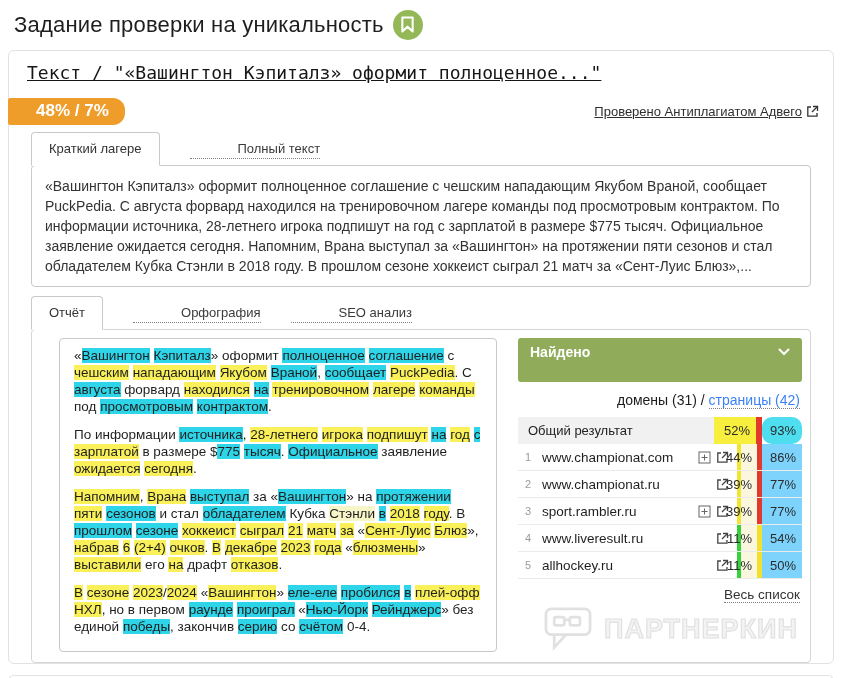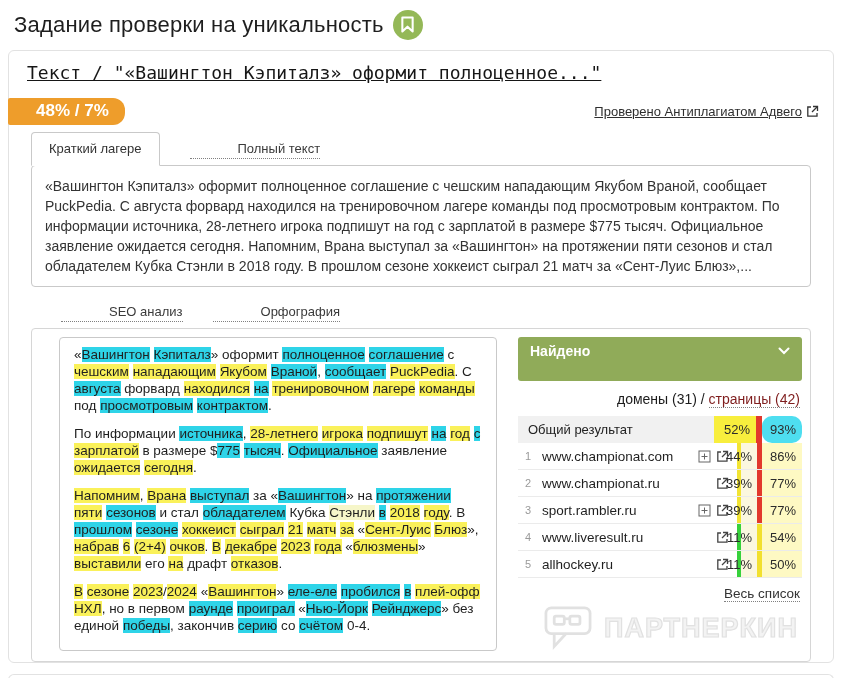--- a/index.html
+++ b/index.html
@@ -44,42 +44,42 @@
   .hl-box p:last-child { margin-bottom: 0; }
   .hl-y { background: #FAF15A; }
   .hl-c { background: #2ED4E8; }
   .hl-pale { background: #F6F6C9; }
 
   .sidebar { flex: 1; min-width: 0; font-size: 13px; position: relative; }
   .sb-header { background: #90AB59; color: #fff; font-weight: bold; font-size: 14px;
     padding: 6px 12px 22px; border-radius: 3px; display: flex; justify-content: space-between;
     align-items: center; cursor: pointer; }
   .sb-links { text-align: right; margin: 10px 2px 9px; font-size: 14px; color: #1c1c1c; }
-  .sb-links .pages { color: #7f1d1d; border-bottom: 1px dotted #808080; cursor: pointer; }
+  .sb-links .pages { color: #3b82f6; border-bottom: 1px dotted #808080; cursor: pointer; }
   .sb-links .domains { cursor: pointer; }
 
   .sb-table { width: 100%; }
   .sb-thead { display: flex; align-items: stretch; height: 27px; font-size: 13px; }
   .th-label { flex: 1; background: #f1f1f1; display: flex; align-items: center; padding: 0 10px; color: #222; }
   .th-v1 { width: 42px; display: flex; align-items: center; justify-content: flex-end; padding-right: 6px; }
   .th-sep { width: 6px; }
   .th-v2 { width: 40px; display: flex; align-items: center; justify-content: flex-end; padding-right: 6px; }
 
   .sb-row { display: flex; align-items: stretch; height: 27px; border-bottom: 1px solid #ebebeb; }
   .row-num { width: 20px; display: flex; align-items: center; justify-content: center;
     color: #9a9a9a; font-size: 11px; }
   .row-domain { flex: 1; display: flex; align-items: center; color: #1f1f1f; font-size: 13.5px;
     text-decoration: none; cursor: pointer; padding-left: 4px; white-space: nowrap; overflow: hidden; }
   .row-icons { display: flex; align-items: center; gap: 5px; padding-right: 8px; }
   .row-icons span { display: flex; cursor: pointer; }
   .row-bar { width: 4px; }
   .row-v1 { width: 16px; background: #FBF7DF; display: flex; align-items: center;
     justify-content: flex-end; padding-right: 5px; }
   .row-sep { width: 5px; }
-  .row-v2 { width: 40px; background: #fef9c3; display: flex; align-items: center;
+  .row-v2 { width: 40px; background: #7dd3fc; display: flex; align-items: center;
     justify-content: flex-end; padding-right: 6px; }
 
   .all-list { text-align: right; margin: 8px 2px 0; font-size: 13.5px; }
   .all-list a { color: #333; border-bottom: 1px dotted #808080; cursor: pointer; text-decoration: none; }
 
   .watermark { display: flex; align-items: center; justify-content: flex-end; gap: 10px;
     margin: 4px 4px 0; opacity: .9; pointer-events: none; }
   .wm-text { font-size: 27px; font-weight: bold; letter-spacing: 1px; color: #f2f2f2;
     -webkit-text-stroke: 1.2px #dedede; }
 
@@ -121,22 +121,23 @@
   <div class="tabs">
     <div class="tab-active">Краткий лагере</div>
     <div class="tab-link"><span>Полный текст</span></div>
   </div>
 
   <div class="text-box">
     <span>«Вашингтон Кэпиталз» оформит полноценное соглашение с чешским нападающим Якубом Враной, сообщает PuckPedia. С августа форвард находился на тренировочном лагере команды под просмотровым контрактом. По информации источника, 28-летнего игрока подпишут на год с зарплатой в размере $775 тысяч. Официальное заявление ожидается сегодня. Напомним, Врана выступал за «Вашингтон» на протяжении пяти сезонов и стал обладателем Кубка Стэнли в 2018 году. В прошлом сезоне хоккеист сыграл 21 матч за «Сент-Луис Блюз»,...</span>
   </div>
 
   <div class="tabs tabs2">
+    <div class="tab-active">Отчёт</div>
+    <div class="tab-link"><span>Орфография</span></div>
     <div class="tab-link"><span>SEO анализ</span></div>
-    <div class="tab-link"><span>Орфография</span></div>
   </div>
 
   <div class="report-panel">
 
     <div class="hl-box">
         <p>«<span class="hl-c">Вашингтон</span> <span class="hl-c">Кэпиталз</span>» оформит <span class="hl-c">полноценное</span> <span class="hl-c">соглашение</span> с <span class="hl-y">чешским</span> <span class="hl-y">нападающим</span> <span class="hl-y">Якубом</span> <span class="hl-c">Враной</span>, <span class="hl-c">сообщает</span> <span class="hl-y">PuckPedia</span>. С <span class="hl-c">августа</span> форвард <span class="hl-y">находился</span> <span class="hl-c">на</span> <span class="hl-y">тренировочном</span> <span class="hl-y">лагере</span> <span class="hl-y">команды</span> под <span class="hl-c">просмотровым</span> <span class="hl-c">контрактом</span>.</p>
         <p>По информации <span class="hl-c">источника</span>, <span class="hl-y">28-летнего</span> <span class="hl-y">игрока</span> <span class="hl-y">подпишут</span> <span class="hl-c">на</span> <span class="hl-y">год</span> <span class="hl-c">с</span> <span class="hl-y">зарплатой</span> в размере $<span class="hl-c">775</span> <span class="hl-c">тысяч</span>. <span class="hl-c">Официальное</span> заявление <span class="hl-y">ожидается</span> <span class="hl-y">сегодня</span>.</p>
         <p><span class="hl-y">Напомним</span>, <span class="hl-y">Врана</span> <span class="hl-c">выступал</span> за «<span class="hl-c">Вашингтон</span>» на <span class="hl-c">протяжении</span> <span class="hl-y">пяти</span> <span class="hl-c">сезонов</span> и стал <span class="hl-c">обладателем</span> Кубка <span class="hl-pale">Стэнли</span> <span class="hl-c">в</span> <span class="hl-y">2018</span> <span class="hl-y">году</span>. В <span class="hl-c">прошлом</span> <span class="hl-c">сезоне</span> <span class="hl-y">хоккеист</span> <span class="hl-y">сыграл</span> <span class="hl-y">21</span> <span class="hl-y">матч</span> <span class="hl-y">за</span> «<span class="hl-y">Сент-Луис</span> <span class="hl-y">Блюз</span>», <span class="hl-y">набрав</span> <span class="hl-y">6</span> <span class="hl-y">(2+4)</span> <span class="hl-y">очков</span>. <span class="hl-y">В</span> <span class="hl-y">декабре</span> <span class="hl-y">2023</span> <span class="hl-y">года</span> «<span class="hl-y">блюзмены</span>» <span class="hl-y">выставили</span> его <span class="hl-y">на</span> драфт <span class="hl-y">отказов</span>.</p>
         <p><span class="hl-y">В</span> <span class="hl-y">сезоне</span> <span class="hl-y">2023</span>/<span class="hl-y">2024</span> «<span class="hl-y">Вашингтон</span>» <span class="hl-c">еле-еле</span> <span class="hl-c">пробился</span> <span class="hl-c">в</span> <span class="hl-y">плей-офф</span> <span class="hl-y">НХЛ</span>, но в первом <span class="hl-c">раунде</span> <span class="hl-c">проиграл</span> «<span class="hl-c">Нью-Йорк</span> <span class="hl-c">Рейнджерс</span>» без единой <span class="hl-c">победы</span>, закончив <span class="hl-c">серию</span> со <span class="hl-c">счётом</span> 0-4.</p>
       </div>

